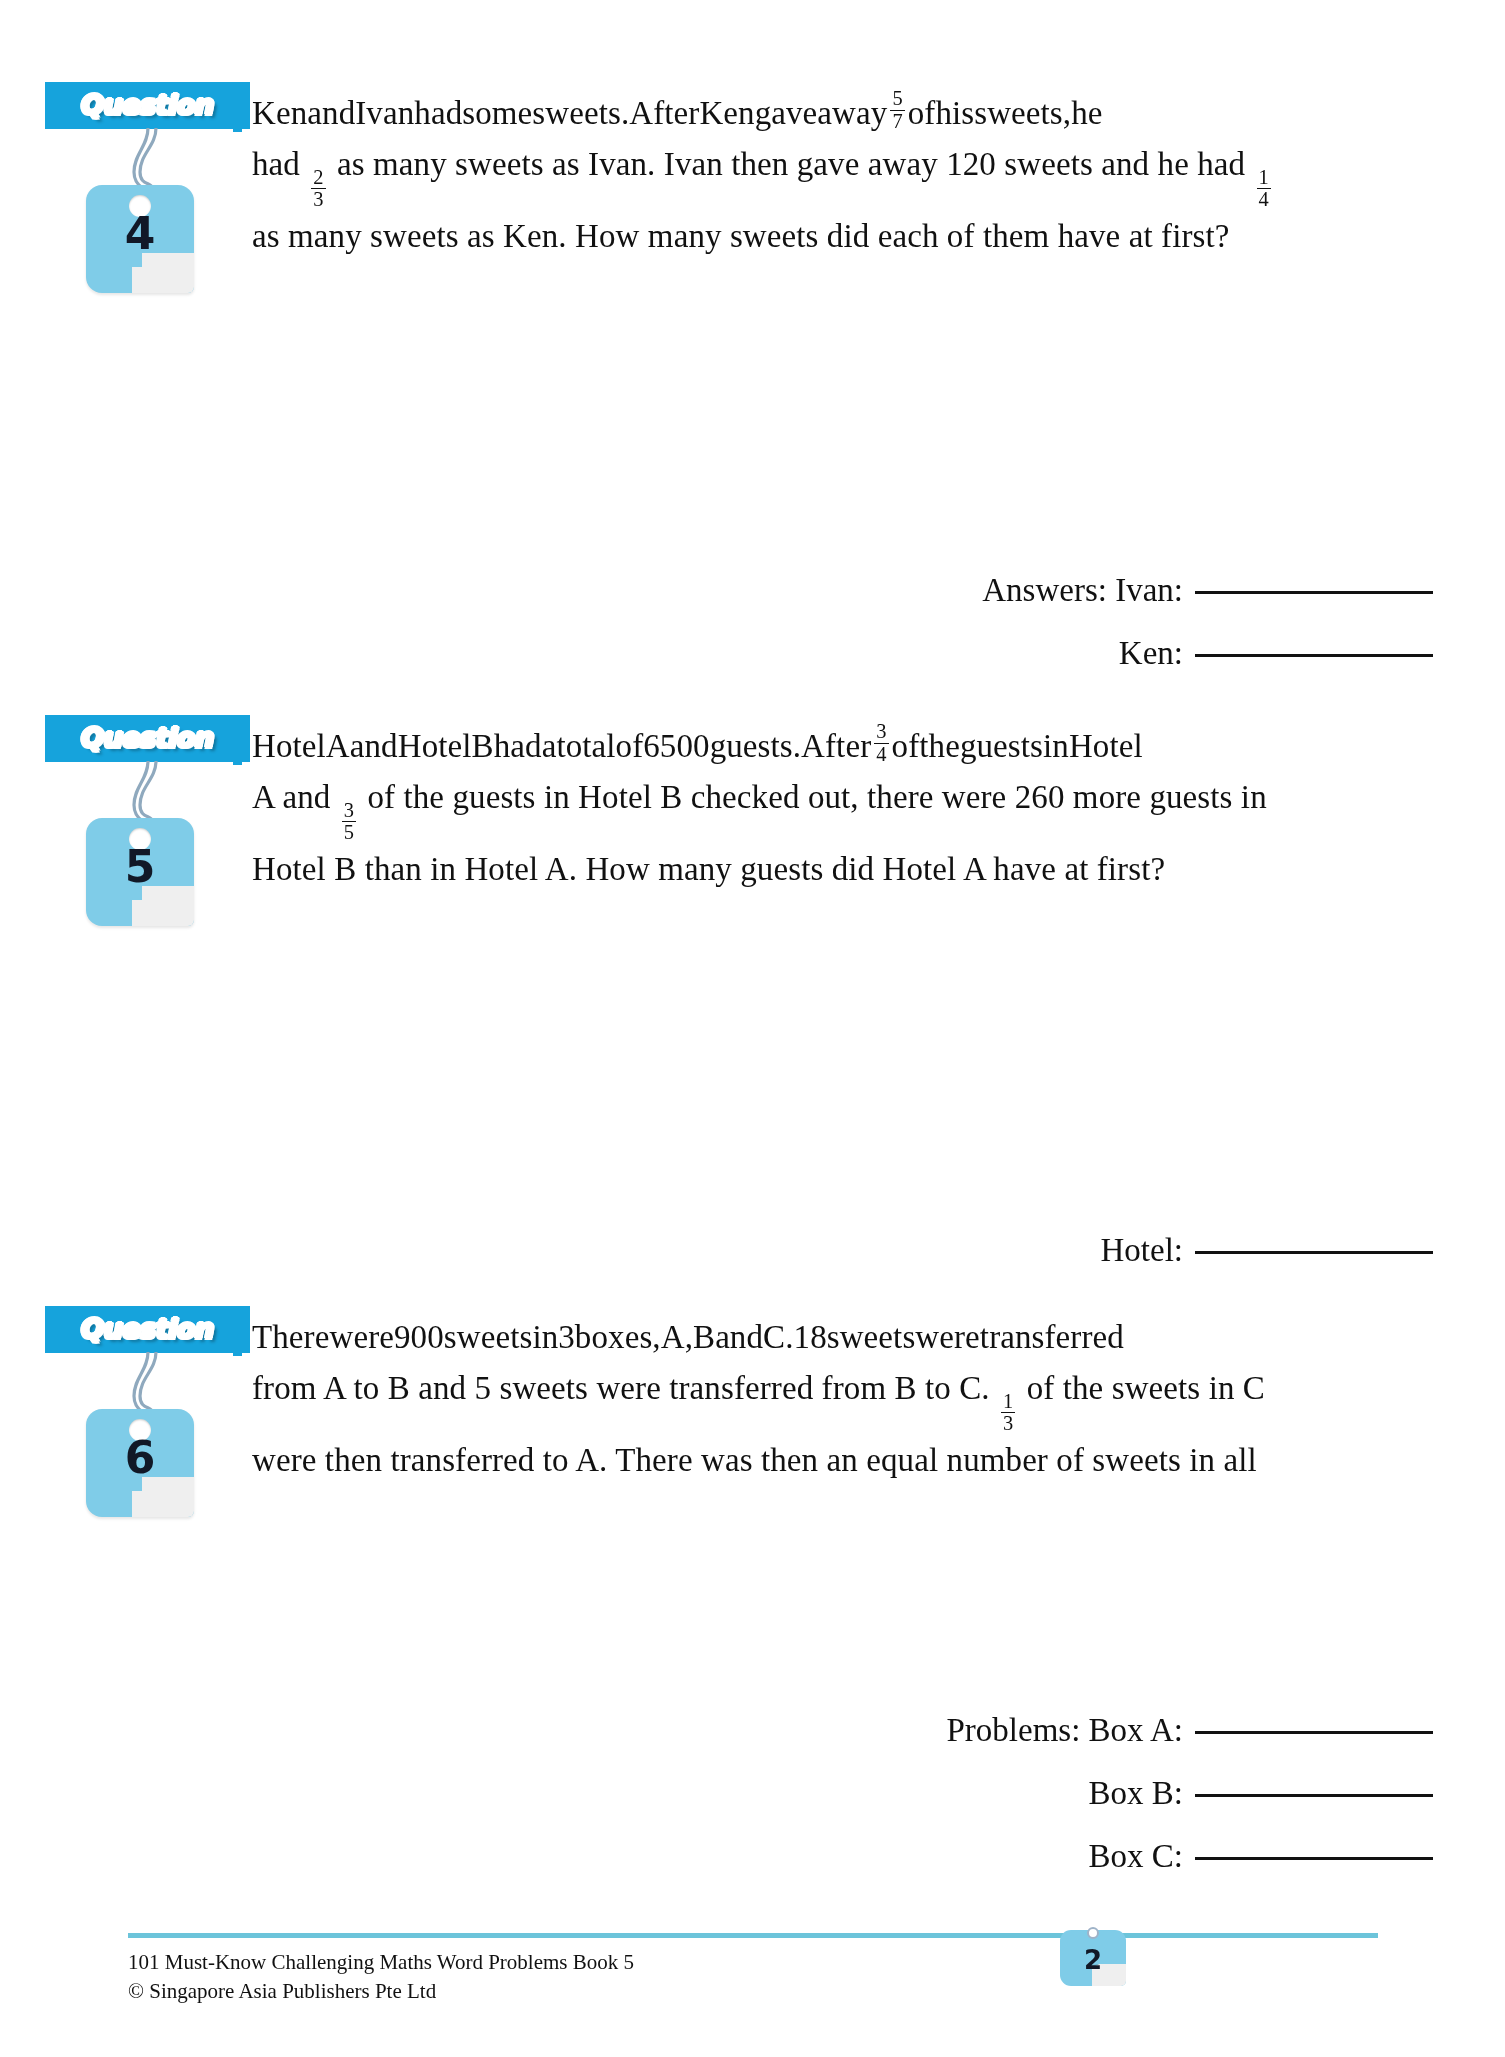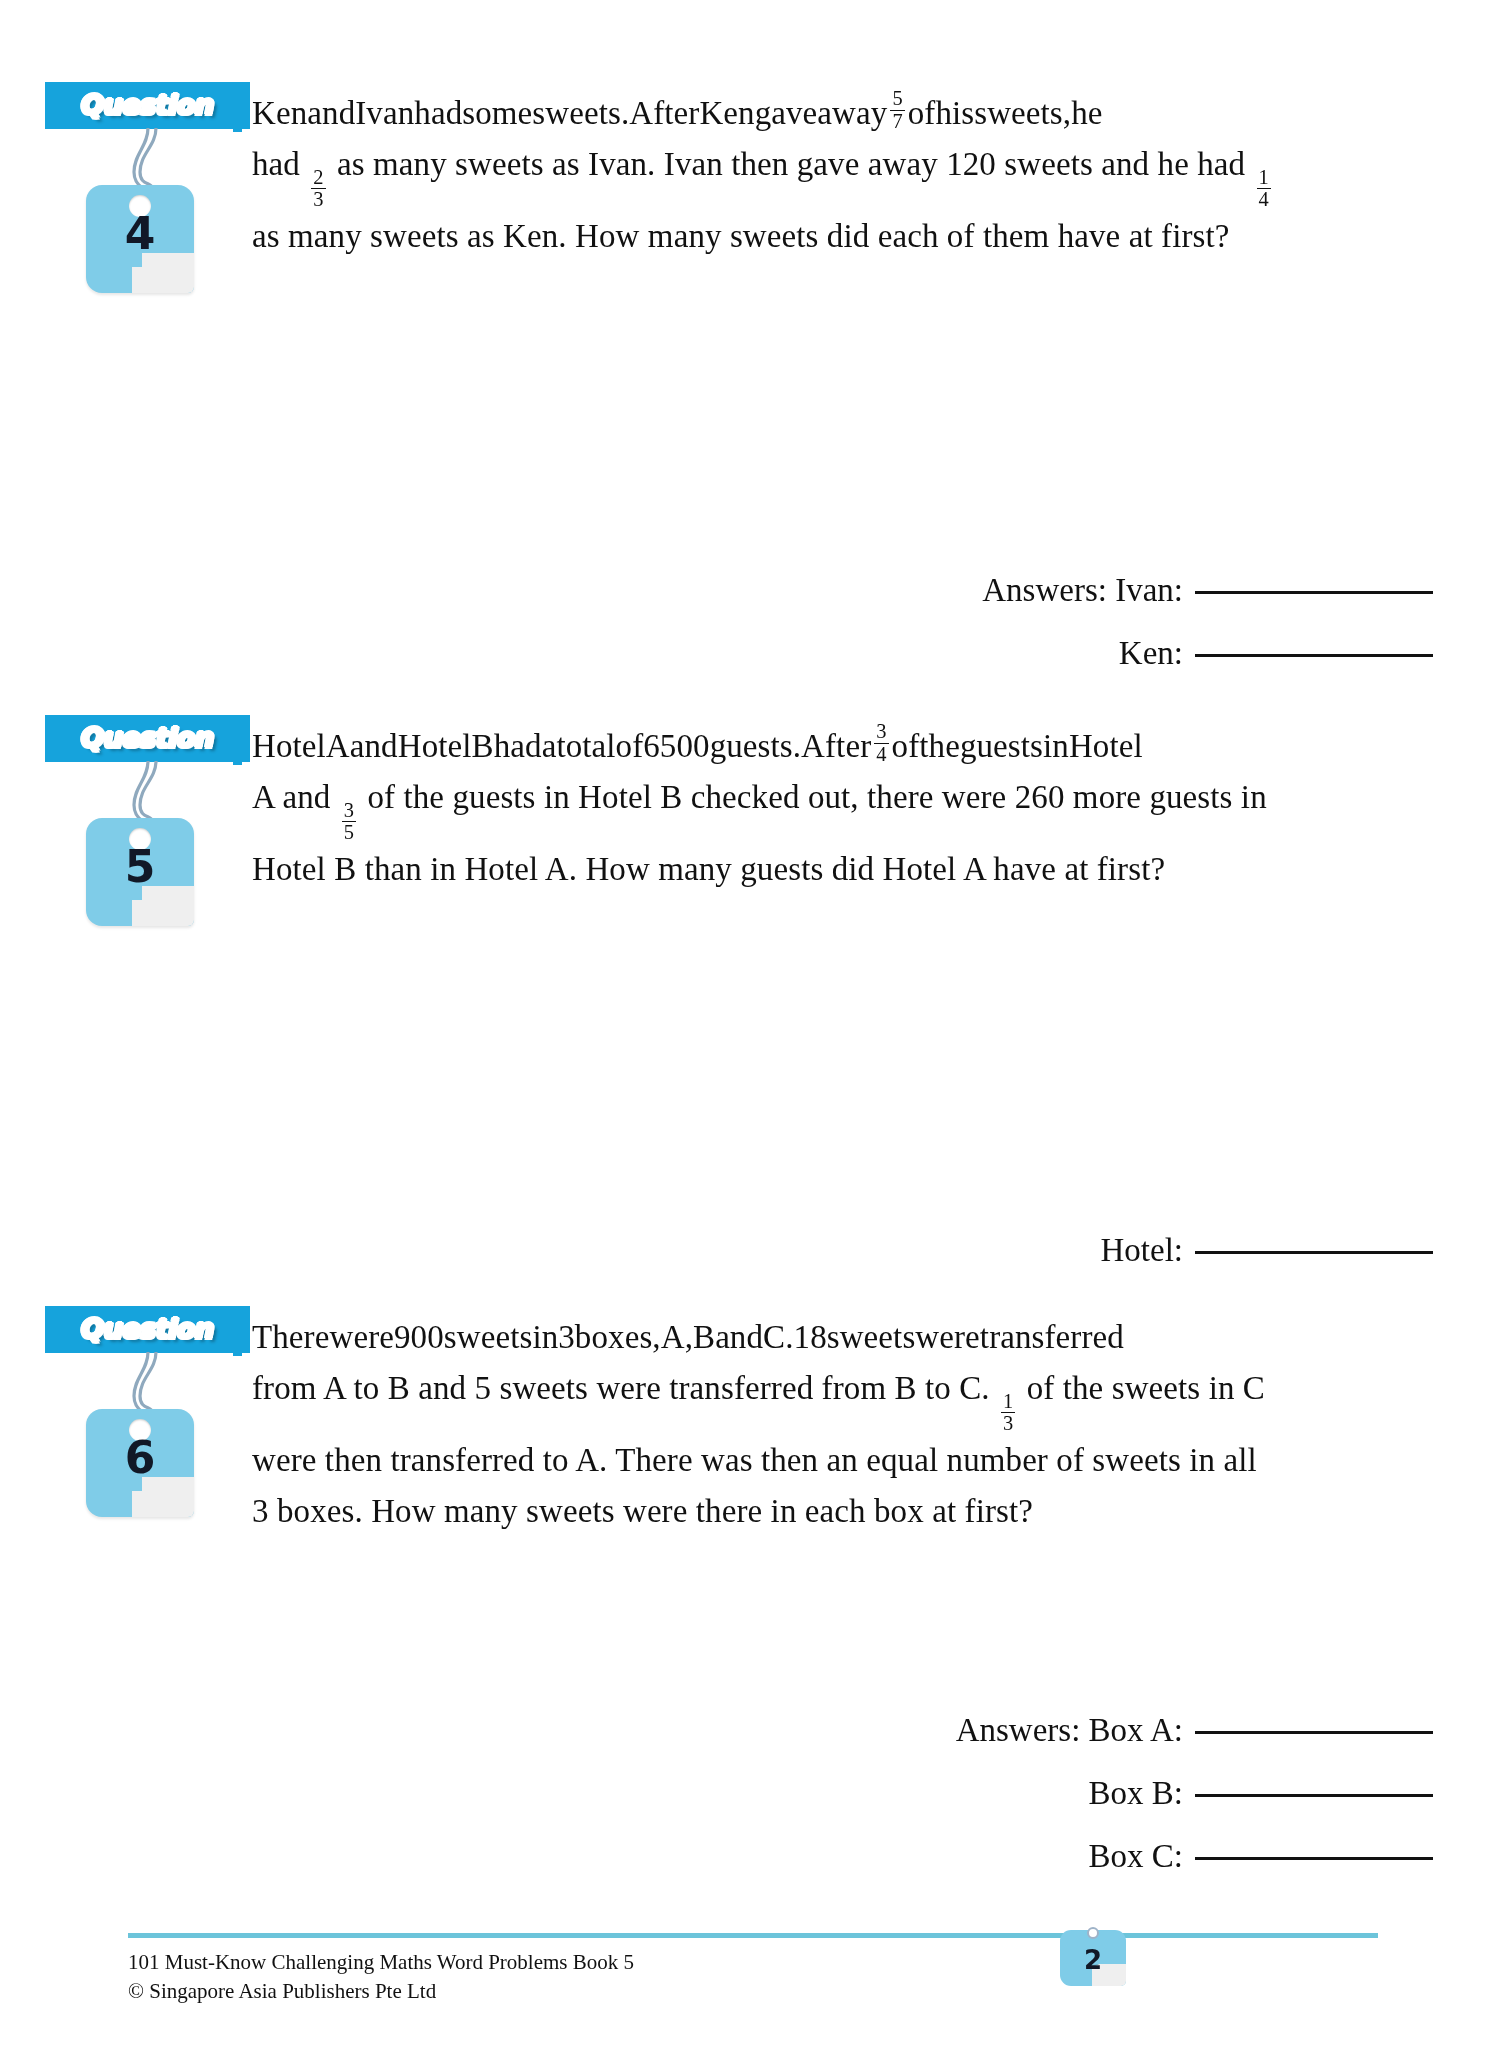--- a/index.html
+++ b/index.html
@@ -423,27 +423,24 @@
       </div>
       <div class="line">
         from A to B and 5 sweets were transferred from B to C. <span class="frac">
             <span class="num">1</span>
             <span class="den">3</span>
           </span> of the sweets in C
       </div>
       <div class="line">
         were then transferred to A. There was then an equal number of sweets in all
       </div>
-      <div class="line">
-        3 boxes. How many sweets were there in each box at first?
-      </div>
     </div>
 
     <div class="ans-row" style="top:1712px;">
-      <span class="ans-label">Answers: Box A:</span>
+      <span class="ans-label">Problems: Box A:</span>
       <span class="ans-rule"></span>
     </div>
     <div class="ans-row" style="top:1775px;">
       <span class="ans-label">Box B:</span>
       <span class="ans-rule"></span>
     </div>
     <div class="ans-row" style="top:1838px;">
       <span class="ans-label">Box C:</span>
       <span class="ans-rule"></span>
     </div>

